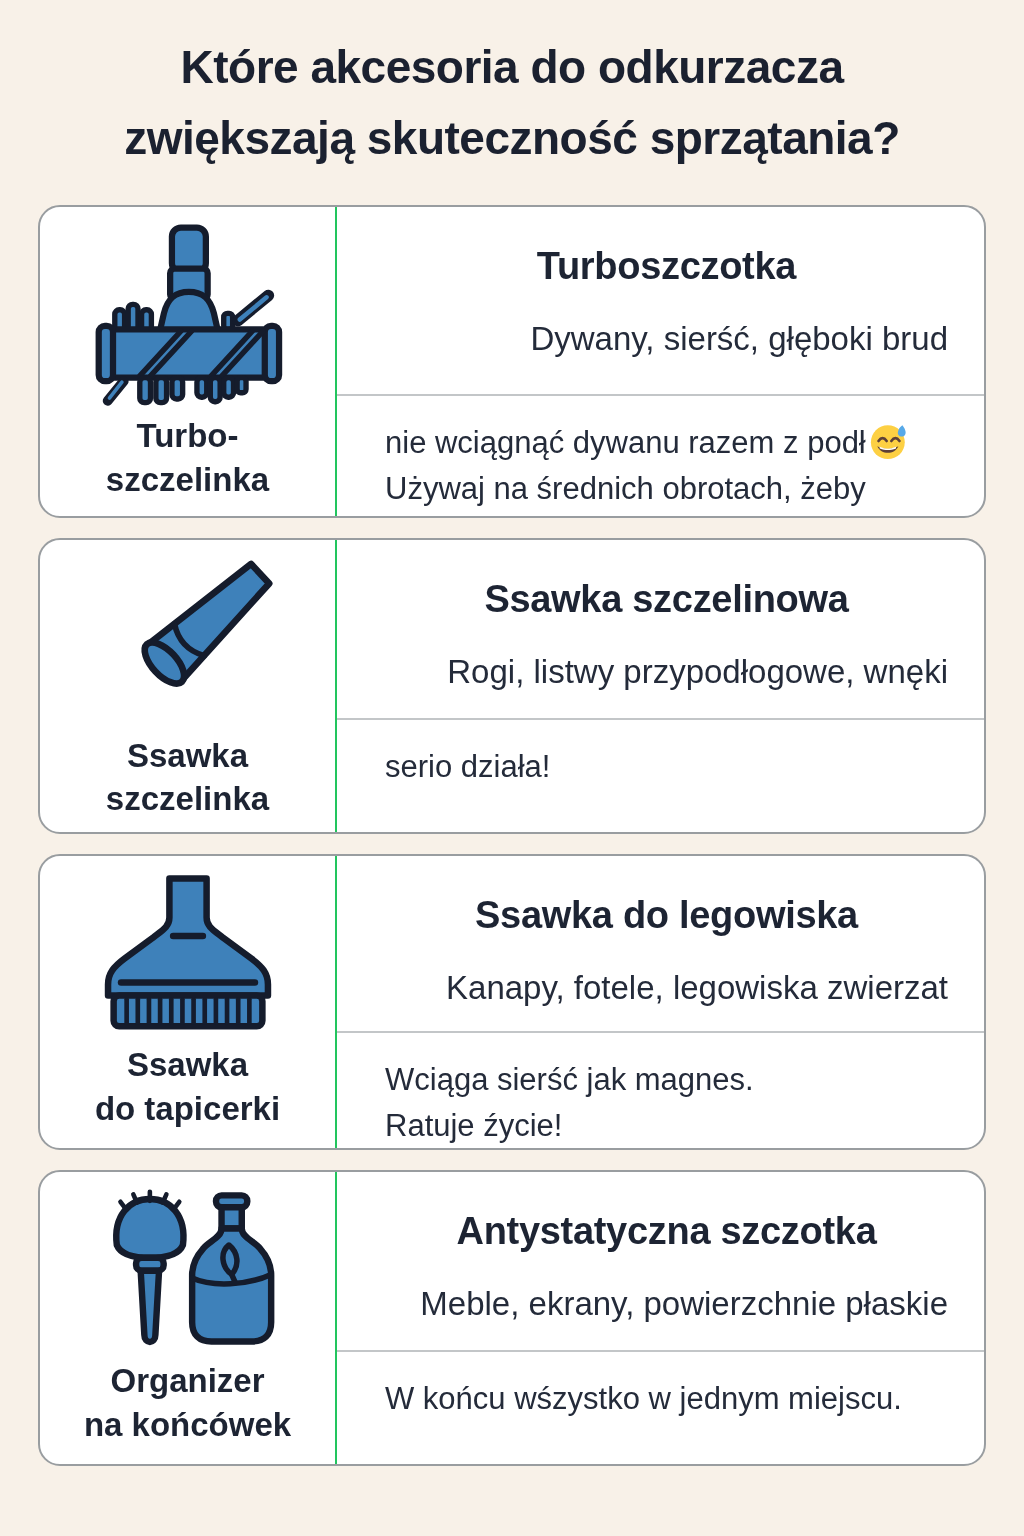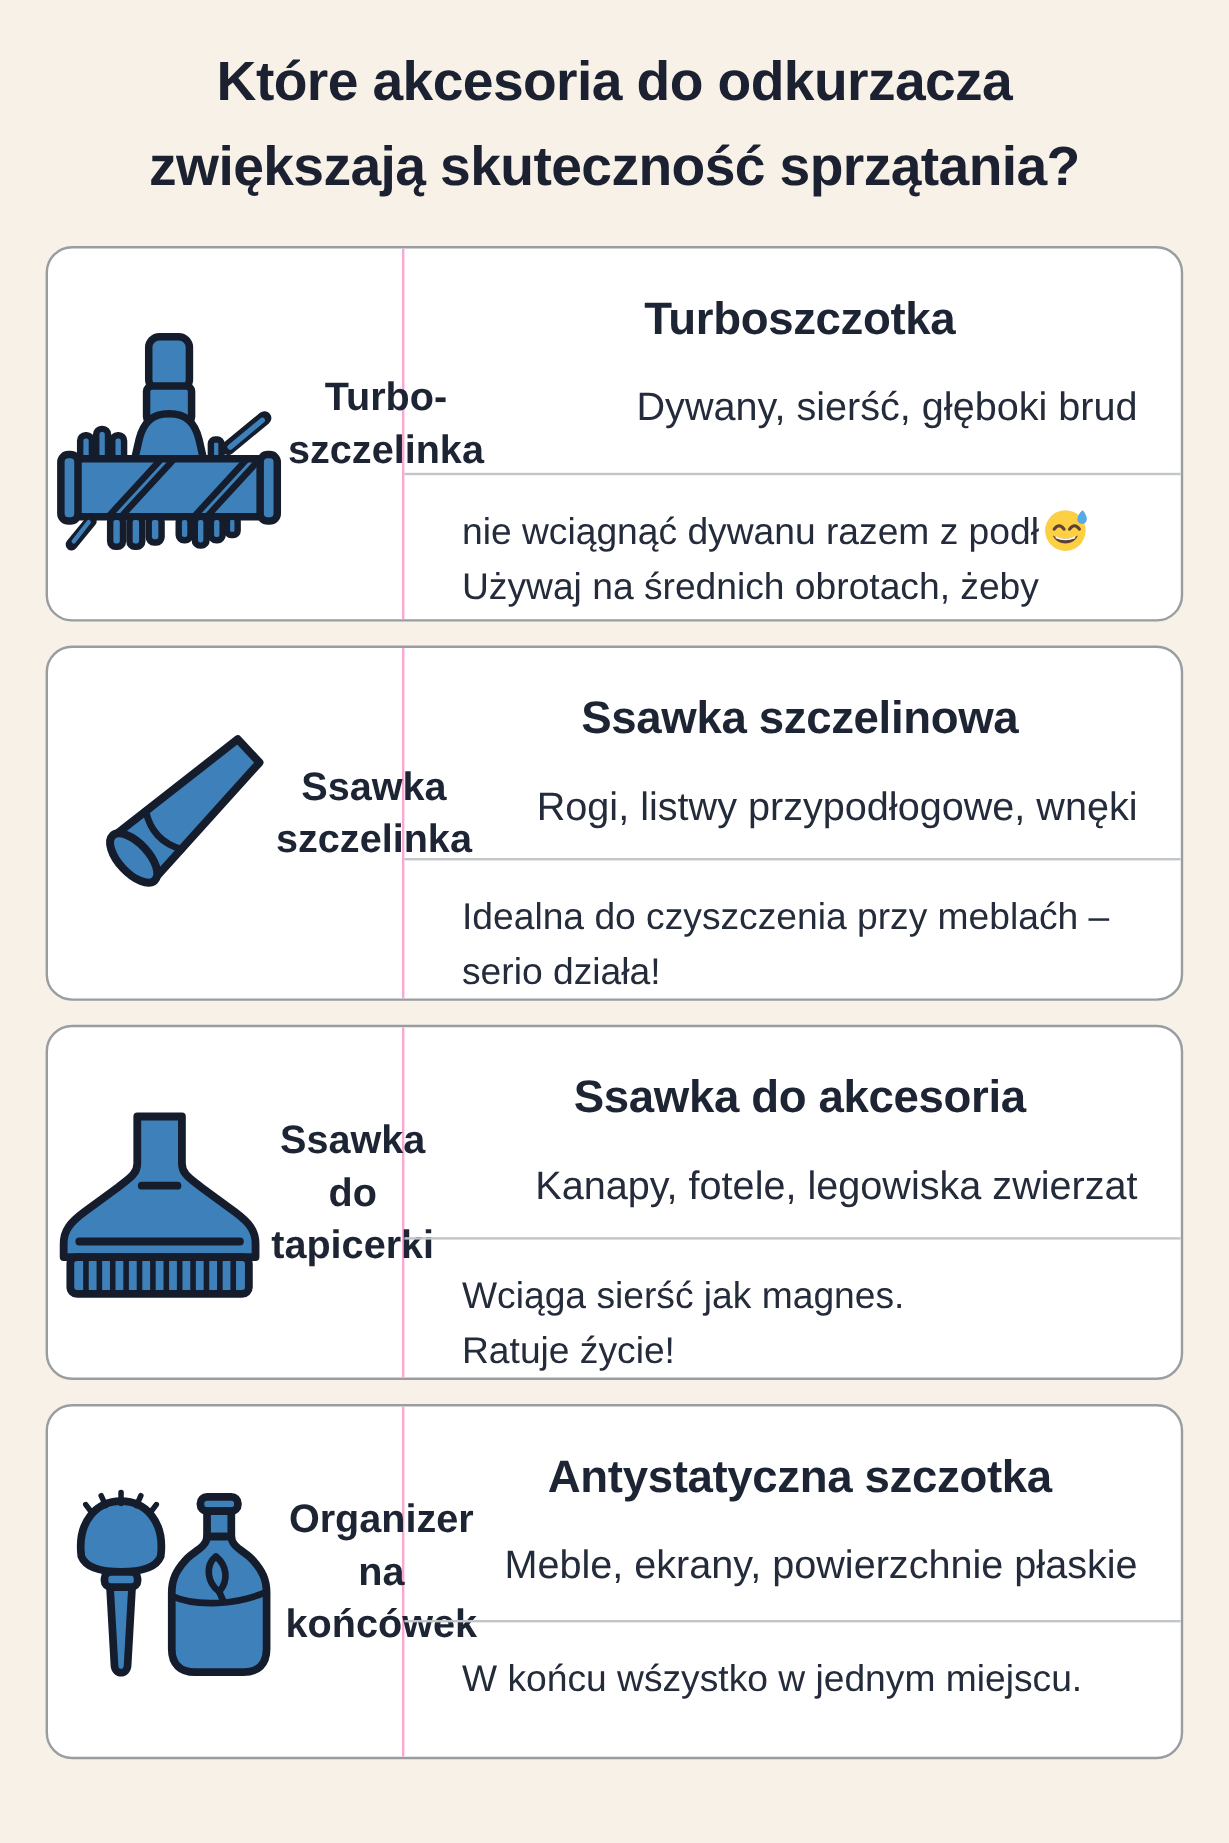--- a/index.html
+++ b/index.html
@@ -28,24 +28,25 @@
     border-radius:22px;
     display:flex;
     overflow:hidden;
     margin-bottom:20px;
     height:296px;
   }
   .card.first{height:313px;}
   .card-left{
     width:295px;
     flex:0 0 295px;
-    border-right:2px solid #f9a8d4;
-    display:flex;
-    flex-direction:row;
+    border-right:2px solid #22c55e;
+    display:flex;
+    flex-direction:column;
     align-items:center;
+    justify-content:center;
   }
   .icon-wrap{
     flex:1;
     display:flex;
     align-items:center;
     justify-content:center;
     padding-top:14px;
   }
   .card-label{
     font-weight:700;
@@ -173,21 +174,20 @@
         <span>Ssawka</span>
         <span>szczelinka</span>
       </div>
     </div>
     <div class="card-right">
       <div class="rt-top">
         <div class="rt-title">Ssawka szczelinowa</div>
         <div class="rt-sub">Rogi, listwy przypodłogowe, wnęki</div>
       </div>
       <div class="rt-bottom">
-        <span class="desc-line">Idealna do czyszczenia przy meblaćh –</span>
         <span class="desc-line">serio działa!</span>
       </div>
     </div>
   </div>
 
   <div class="card">
     <div class="card-left">
       <div class="icon-wrap">
         <svg width="186" height="172" viewBox="0 0 200 185" fill="none" stroke="#151c2c" stroke-width="7" stroke-linejoin="round" stroke-linecap="round">
           <path d="M80,8 L120,8 L120,50 C120,60 128,64 138,72 L168,94 C180,103 186,110 186,122 L186,134 L14,134 L14,122 C14,110 20,103 32,94 L62,72 C72,64 80,60 80,50 Z" fill="#3e81ba"></path>
@@ -210,21 +210,21 @@
           </g>
         </svg>
       </div>
       <div class="card-label">
         <span>Ssawka</span>
         <span>do tapicerki</span>
       </div>
     </div>
     <div class="card-right">
       <div class="rt-top">
-        <div class="rt-title">Ssawka do akcesoria</div>
+        <div class="rt-title">Ssawka do legowiska</div>
         <div class="rt-sub">Kanapy, fotele, legowiska zwierzat</div>
       </div>
       <div class="rt-bottom">
         <span class="desc-line">Wciąga sierść jak magnes.</span>
         <span class="desc-line">Ratuje źycie!</span>
       </div>
     </div>
   </div>
 
   <div class="card">

